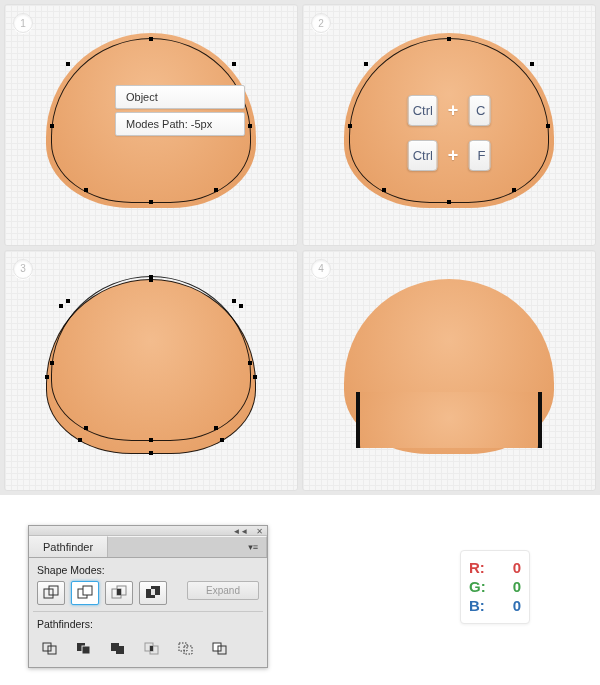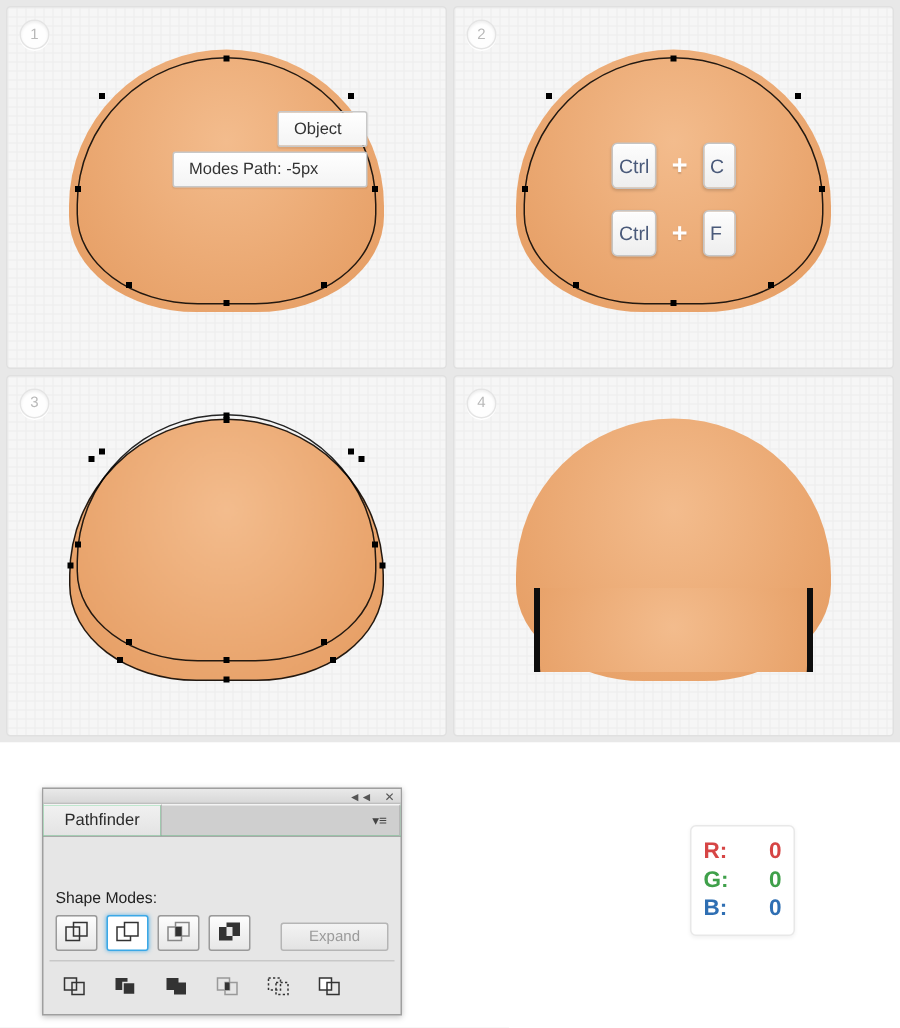--- a/index.html
+++ b/index.html
@@ -98,26 +98,25 @@
   .o4{top:55%;left:-2px;}
   .o5{top:55%;right:-2px;}
   .o6{bottom:6%;left:15%;}
   .o7{bottom:6%;right:15%;}
   .o8{bottom:-2px;left:calc(50% - 2px);}
 
   
   .menu-stack {
     position: absolute;
     left: 110px;
-    top: 69px;
+    top: 80px;
     z-index: 6;
     display: flex;
     flex-direction: column;
     gap: 3px;
-    align-items: flex-end;
   }
   .menu-item {
     background: linear-gradient(#ffffff,#f4f4f4);
     border: 1px solid #c8c8c8;
     border-radius: 2px;
     padding: 5px 10px;
     font-size: 11px;
     color: #333;
     box-shadow: 0 1px 1px rgba(0,0,0,.08);
     min-width: 60px;
@@ -139,21 +138,21 @@
   .keycap {
     background: linear-gradient(#fdfdfd,#eeeeee);
     border: 1px solid #c5c5c5;
     border-radius: 4px;
     padding: 7px 4px;
     font-size: 13px;
     font-weight: 500;
     color: #4a5a7a;
     box-shadow: 0 1px 2px rgba(0,0,0,.15), inset 0 1px 0 #fff;
     min-width: 22px;
-    text-align: left;
+    text-align: right;
   }
   .plus {
     color: #fff;
     font-size: 18px;
     font-weight: bold;
     text-shadow: 0 1px 1px rgba(0,0,0,.15);
   }
 
   
   .crescent {
@@ -224,25 +223,24 @@
     border-right:1px solid #b8b8b8;
     border-top:1px solid #f4f4f4;
     font-size:11px;
   }
   .tab.rest{flex:1;background:#cfcfcf;display:flex;justify-content:flex-end;padding-right:8px;align-items:center;}
   .menu-triangle{font-size:9px;color:#444;}
   .section-label{
     padding:6px 8px 2px;
     font-size:10.5px;
     color:#222;
-    margin-top:29px;
   }
   .btnrow{
     display:flex;
-    align-items:flex-end;
+    align-items:flex-start;
     gap:6px;
     padding:3px 8px 6px;
   }
   .pf-btn{
     width:28px;height:24px;
     background:linear-gradient(#fdfdfd,#e7e7e7);
     border:1px solid #9a9a9a;
     border-radius:2px;
     display:flex;align-items:center;justify-content:center;
     cursor:pointer;
@@ -418,20 +416,21 @@
         <svg width="18" height="16">
             <rect x="2" y="4" width="9" height="9" fill="#333"></rect>
             <rect x="7" y="1" width="9" height="9" fill="#333"></rect>
             <rect x="7" y="4" width="4" height="6" fill="#e6e6e6"></rect>
           </svg>
       </div>
       <button class="expand-btn">Expand</button>
     </div>
 
     <div class="divider"></div>
+    <div class="section-label">Pathfinders:</div>
     <div class="pf-small-row">
       <div class="pf-small">
         <svg width="18" height="16">
             <rect x="2" y="3" width="8" height="8" fill="none" stroke="#333"></rect>
             <rect x="7" y="6" width="8" height="8" fill="none" stroke="#333"></rect>
           </svg>
       </div>
       <div class="pf-small">
         <svg width="18" height="16">
             <rect x="2" y="3" width="8" height="8" fill="#333"></rect>

